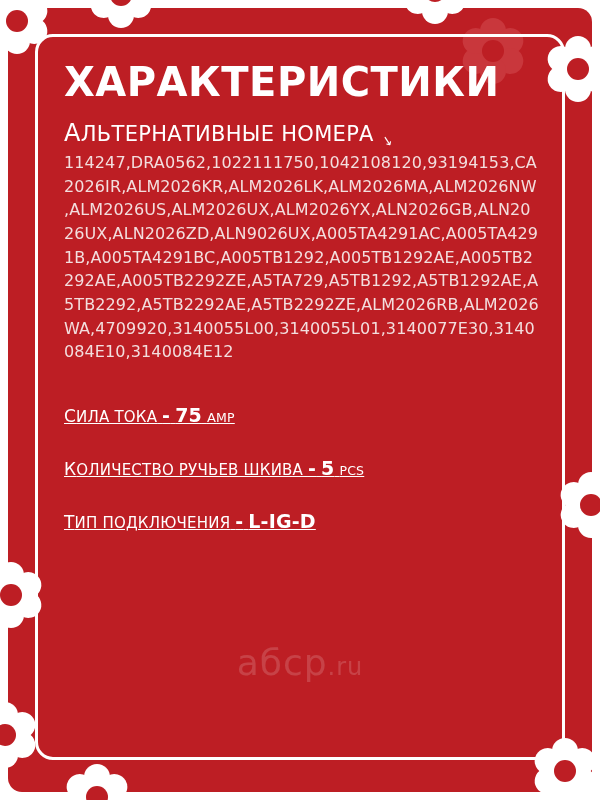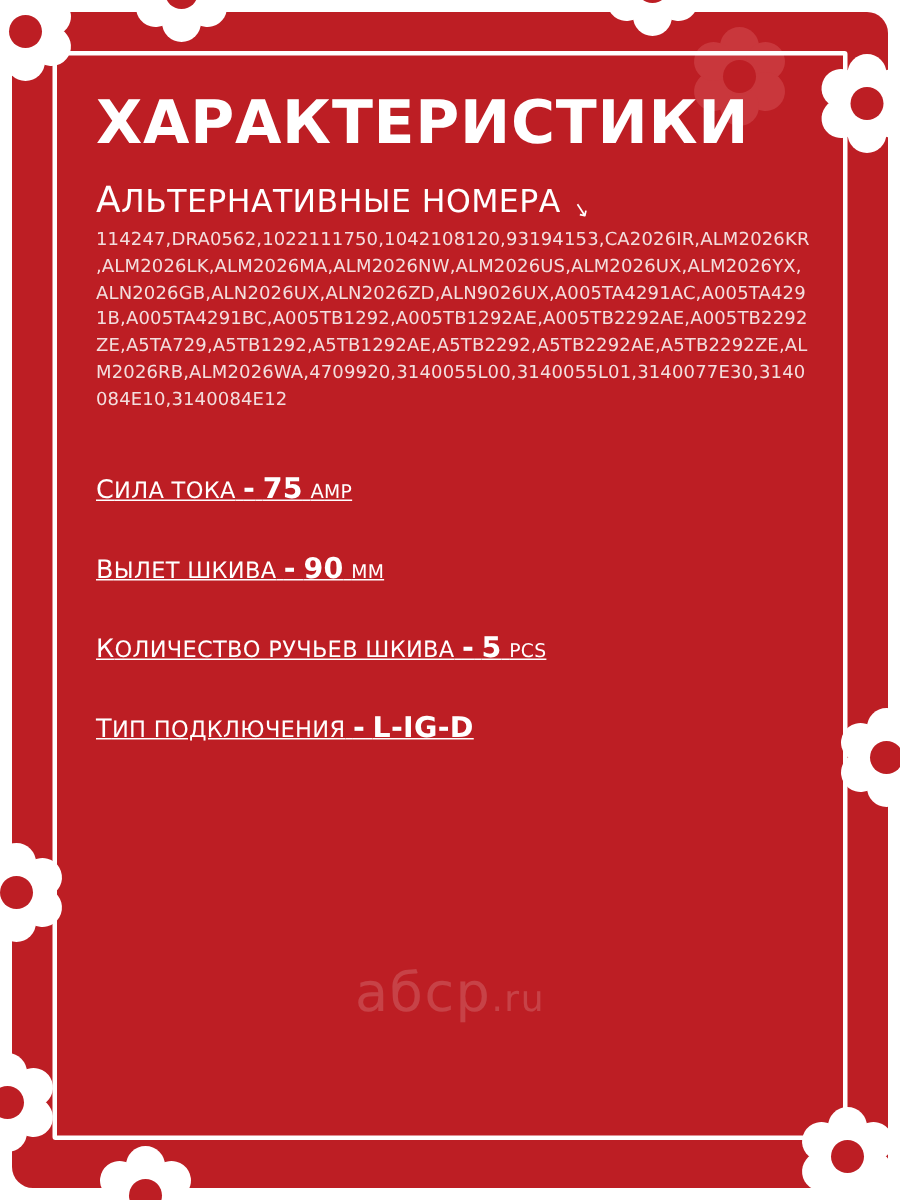--- a/index.html
+++ b/index.html
@@ -66,21 +66,21 @@
   .gear.red i { background: #bd1e24; }
 
   
   .card {
     position: absolute;
     left: 35px;
     top: 34px;
     width: 530px;
     height: 726px;
     border: 3px solid #ffffff;
-    border-radius: 2px;
+    border-radius: 18px;
     box-sizing: border-box;
     padding: 18px 22px;
   }
 
   .title {
     color: #ffffff;
     font-family: "DejaVu Sans", sans-serif;
     font-weight: bold;
     font-size: 40px;
     letter-spacing: 0.5px;
@@ -104,21 +104,21 @@
   .arrow-icon {
     margin-left: 8px;
     color: #ffffff;
     font-size: 13px;
     line-height: 1;
     transform: rotate(12deg);
   }
 
   .numbers {
     color: #f3dede;
-    font-size: 12px;
+    font-size: 16px;
     line-height: 1.48;
     letter-spacing: 0.1px;
     margin: 2px 0 0 4px;
     word-break: break-word;
   }
 
   .specs {
     margin-top: 26px;
   }
   .spec {
@@ -270,26 +270,20 @@
 
     <div class="specs">
       <div class="spec">
         <span class="label"><span class="cap">С</span><span>ИЛА ТОКА</span></span>
         <span class="value">-</span>
         <span class="value">75</span>
         <span class="unit"><span class="spec-unit-cap">A</span><span class="unit-sm">MP</span></span>
       </div>
 
 
-      <div class="spec">
-        <span class="label"><span class="cap">В</span><span>ЫЛЕТ ШКИВА</span></span>
-        <span class="value">-</span>
-        <span class="value">90</span>
-        <span class="unit"><span></span><span class="unit-sm">ММ</span></span>
-      </div>
 
 
       <div class="spec">
         <span class="label"><span class="cap">К</span><span>ОЛИЧЕСТВО РУЧЬЕВ ШКИВА</span></span>
         <span class="value">-</span>
         <span class="value">5</span>
         <span class="unit"><span></span><span class="unit-sm">PCS</span></span>
       </div>
 
       <div class="spec">

